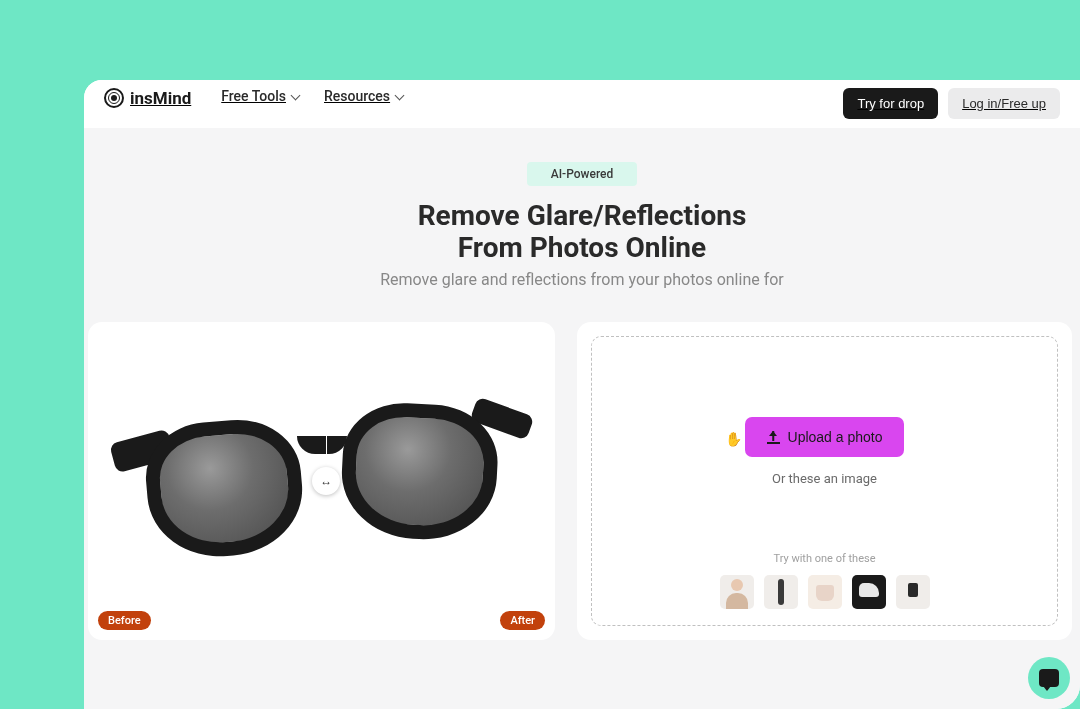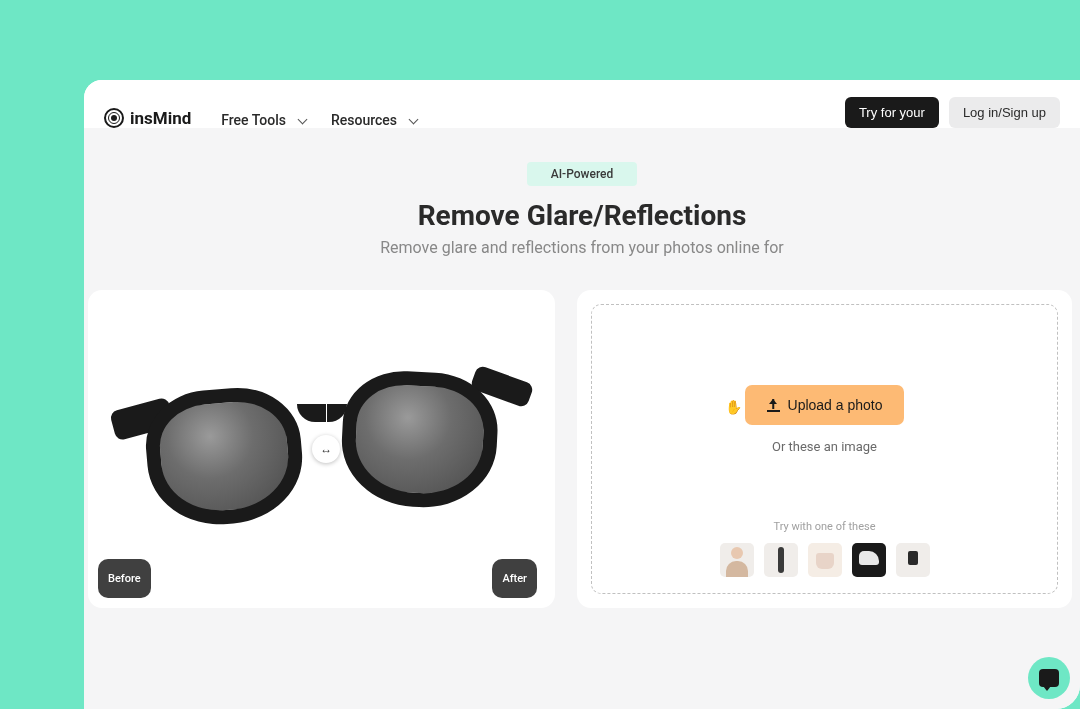--- a/index.html
+++ b/index.html
@@ -34,25 +34,26 @@
       top: 48px;
       left: 0;
       right: 0;
       bottom: 0;
       background: #f5f5f6;
     }
     
     .navbar {
       position: relative;
       display: flex;
-      align-items: flex-end;
+      align-items: flex-start;
       height: 48px;
-      padding: 0 20px;
+      padding: 8px 20px;
       background: #ffffff;
       z-index: 10;
+      text-decoration: underline;
     }
     
     .logo {
       display: flex;
       align-items: center;
       gap: 6px;
       font-size: 17px;
       font-weight: 700;
       color: #1a1a1a;
     }
@@ -90,21 +91,21 @@
     .nav-items {
       display: flex;
       align-items: center;
       gap: 24px;
       margin-left: 30px;
     }
     
     .nav-item {
       display: flex;
       align-items: center;
-      gap: 11px;
+      gap: 4px;
       font-size: 14px;
       font-weight: 500;
       color: #2a2a2a;
       cursor: pointer;
     }
     
     .chevron {
       width: 10px;
       height: 10px;
       position: relative;
@@ -286,34 +287,34 @@
       align-items: center;
       justify-content: center;
       font-size: 12px;
       color: #333;
       cursor: ew-resize;
     }
     
     .label-pill {
       position: absolute;
       bottom: 10px;
-      background: #404040;
+      background: #c2410c;
       color: #ffffff;
-      padding: 13px 10px;
+      padding: 3px 10px;
       border-radius: 10px;
       font-size: 11px;
       font-weight: 500;
     }
     
     .label-before {
       left: 10px;
     }
     
     .label-after {
-      right: 18px;
+      right: 10px;
       text-align: center;
     }
     
     .panel-right {
       flex: 1;
       background: #ffffff;
       border-radius: 14px;
       height: 318px;
       padding: 14px;
     }
@@ -332,21 +333,21 @@
     
     .cursor-hand {
       position: absolute;
       top: 94px;
       left: 133px;
       font-size: 14px;
       color: #333;
     }
     
     .btn-upload {
-      background: #fdba74;
+      background: #d946ef;
       color: #1a1a1a;
       border: none;
       padding: 12px 22px;
       border-radius: 7px;
       font-size: 14px;
       font-weight: 500;
       cursor: pointer;
       display: flex;
       align-items: center;
       gap: 8px;
@@ -557,29 +558,30 @@
         <span>Free Tools</span>
         <span class="chevron"></span>
       </div>
       <div class="nav-item">
         <span>Resources</span>
         <span class="chevron"></span>
       </div>
     </div>
 
     <div class="nav-right">
-      <button class="btn-primary">Try for your</button>
-      <button class="btn-secondary">Log in/Sign up</button>
+      <button class="btn-primary">Try for drop</button>
+      <button class="btn-secondary">Log in/Free up</button>
     </div>
   </nav>
 
   <div class="hero">
     <span class="badge">AI-Powered</span>
     <h1 class="hero-title">
       <span>Remove Glare/Reflections</span><br>
+      <span>From Photos Online</span>
     </h1>
     <p class="hero-subtitle">
       <span>Remove glare and reflections from your photos online for</span><br>
     </p>
   </div>
 
   <div class="panels">
 
     <div class="panel-left">
       <div class="sunglasses">

